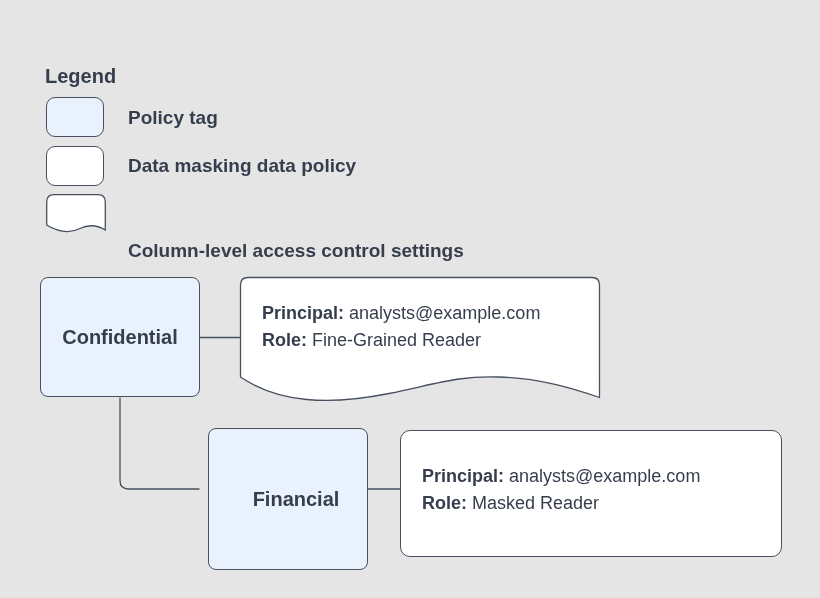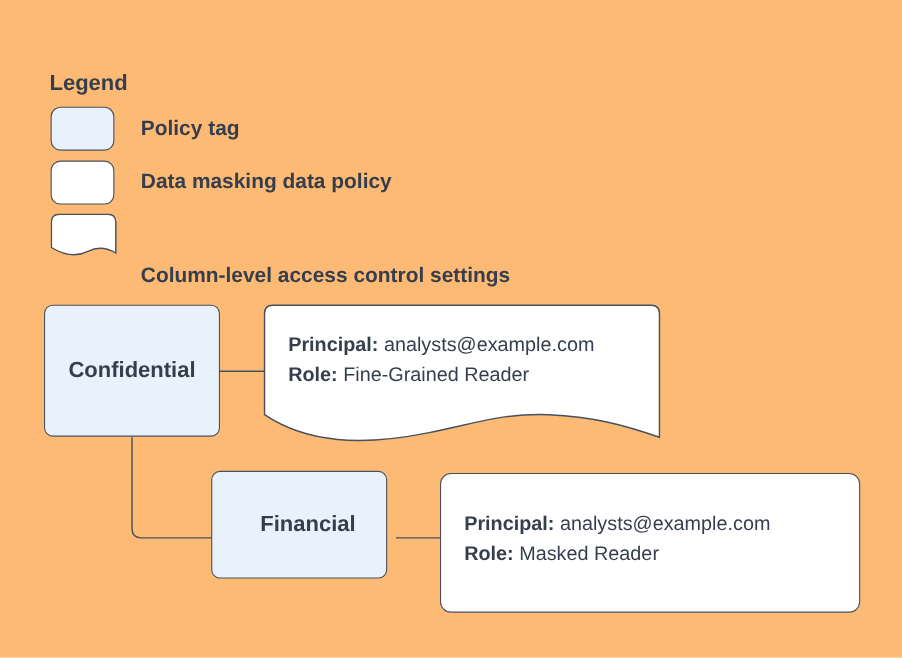--- a/index.html
+++ b/index.html
@@ -1,34 +1,34 @@
 <!DOCTYPE html>
 <html style="--policy-tag-fill: #e9f1fc; --stroke: #47505f; --text: #363e4d;"><head>
 <meta charset="utf-8">
 <style>
   html,body{margin:0;padding:0;background:#fff;}
   .canvas{
-    position:relative;width:820px;height:598px;background:#fdba74;overflow:hidden;
+    position:relative;width:820px;height:598px;background:#e5e5e5;overflow:hidden;
     font-family:"Liberation Sans", sans-serif;color:var(--text,#363e4d);
   }
   .abs{position:absolute;}
   
   .legend-title{left:45px;top:65px;font-size:20px;font-weight:bold;line-height:22px;}
   .swatch{width:58px;height:40px;border:1.3px solid var(--stroke,#47505f);border-radius:9px;box-sizing:border-box;background:#fff;}
   .swatch.blue{background:var(--policy-tag-fill,#e9f1fc);}
   .sw1{left:46px;top:97px;}
   .sw2{left:46px;top:146px;}
   .sw3{left:46px;top:194px;width:61px;height:44px;}
   .legend-label{left:128px;font-size:19px;font-weight:bold;line-height:23px;white-space:nowrap;}
   .ll1{top:106px;text-align:center;} .ll2{top:154px;} .ll3{top:203px;margin-top:36px;}
   
   .node{box-sizing:border-box;border:1.3px solid var(--stroke,#47505f);display:flex;align-items:center;justify-content:center;}
   .tag{background:var(--policy-tag-fill,#e9f1fc);border-radius:8px;font-size:20px;font-weight:bold;align-items:center;}
   .conf{left:40px;top:277px;width:160px;height:120px;}
-  .fin{left:192px;top:428px;width:160px;height:98px;padding-left:16px;}
+  .fin{left:208px;top:428px;width:160px;height:142px;padding-left:16px;}
   .mask{left:400px;top:430px;width:382px;height:127px;background:#fff;border-radius:10px;
         flex-direction:column;align-items:flex-start;justify-content:center;padding:0 8px 8px 5px;}
   .note-line{font-size:18px;line-height:27px;white-space:nowrap;}
   .note-line .b{font-weight:bold;margin-right:5px;margin-left:16px;}
   .acl-text{left:246px;top:300px;width:350px;}
   svg{display:block;}
   .stroke-path{stroke:var(--stroke,#47505f);stroke-width:1.3;fill:none;}
   .doc-fill{fill:#ffffff;}
   .overlay{left:0;top:0;pointer-events:none;}
 </style>

